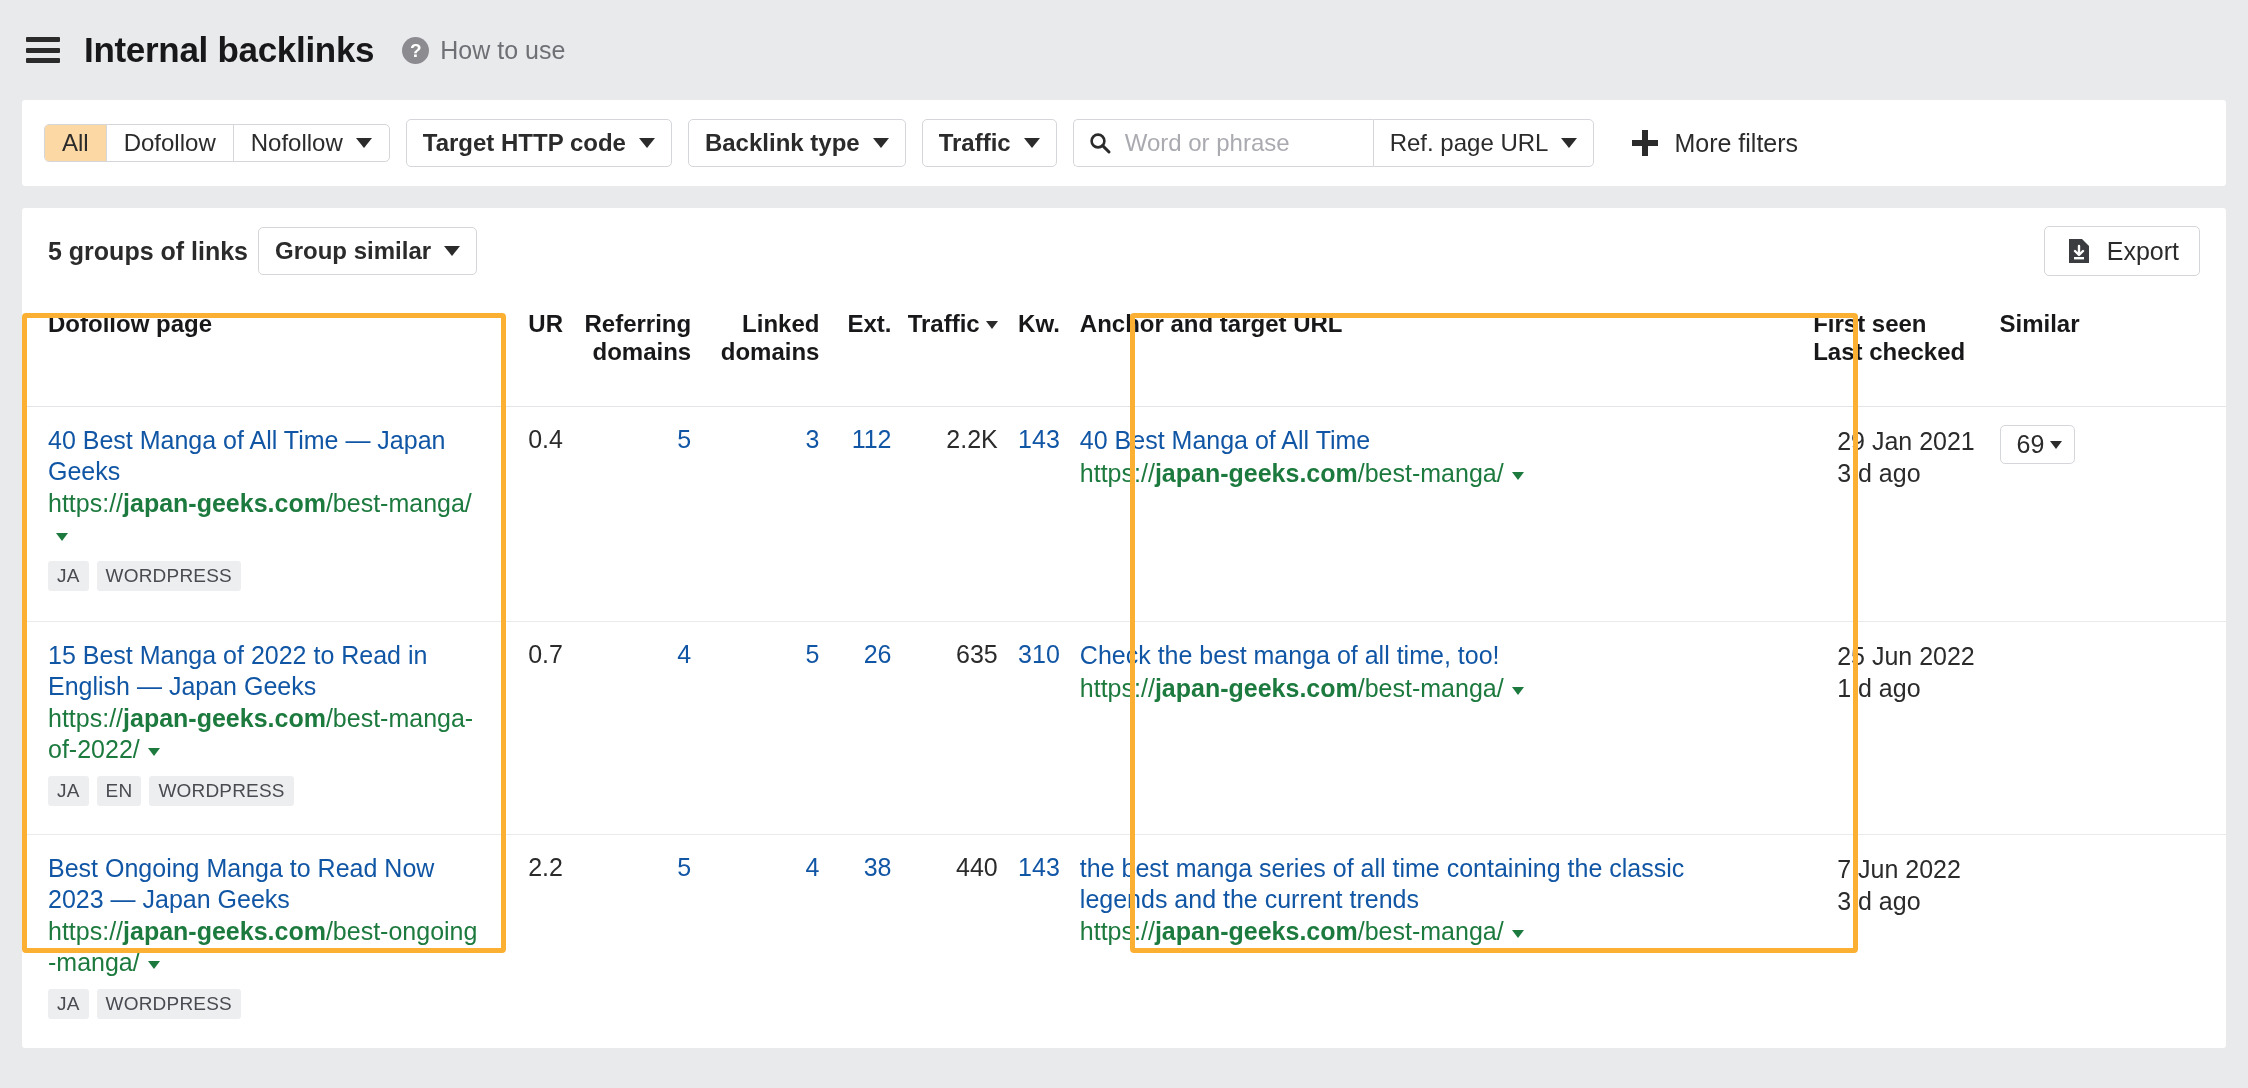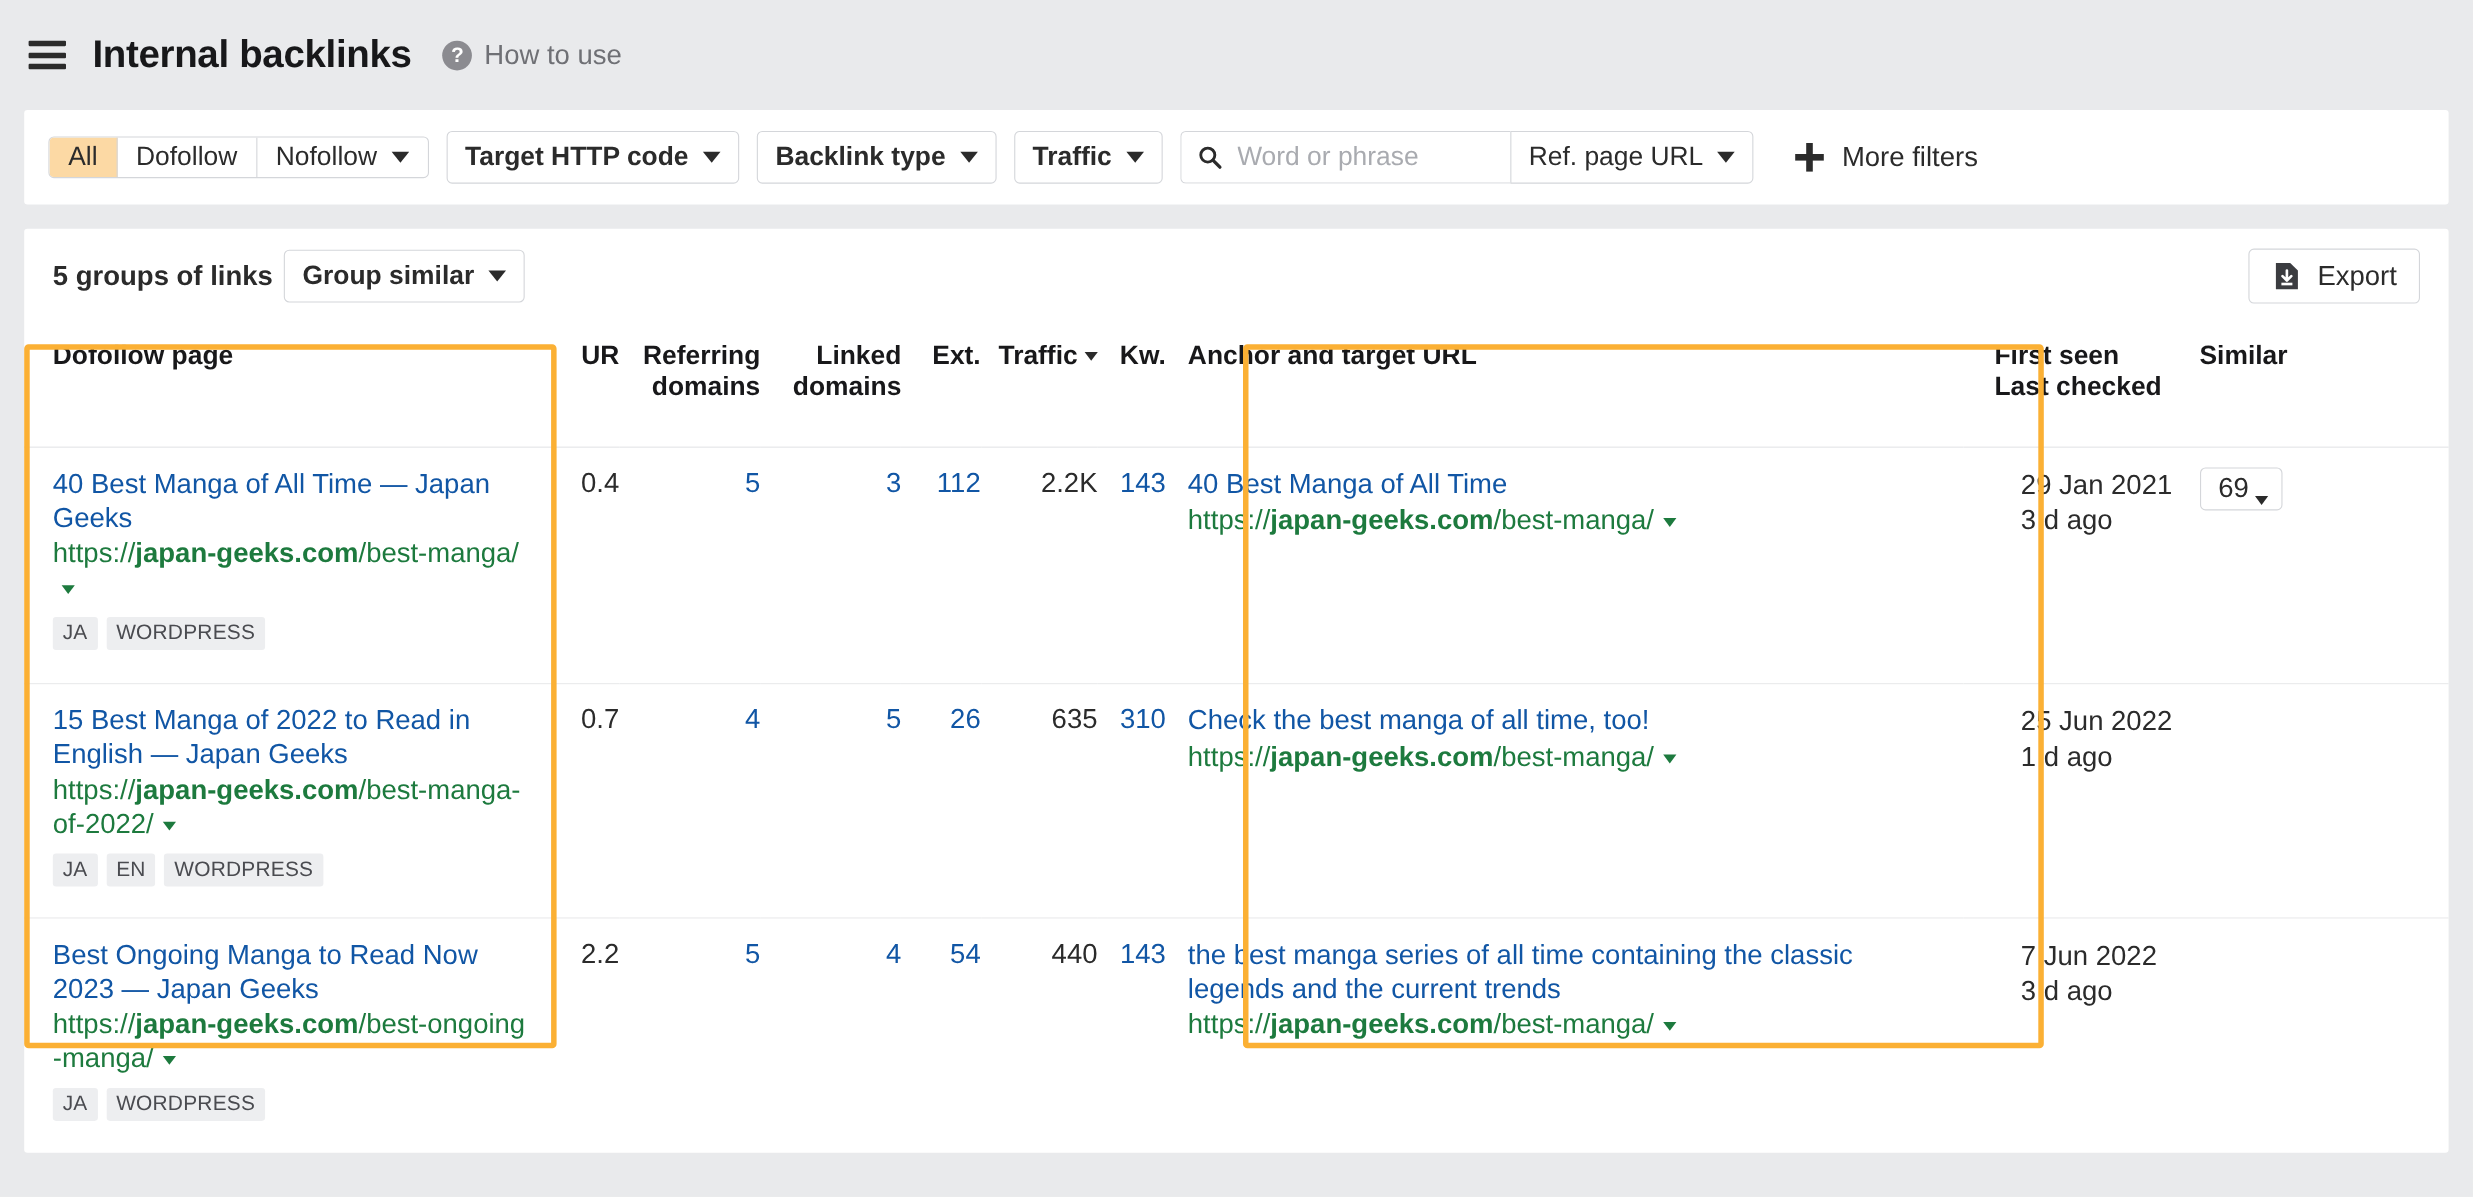--- a/index.html
+++ b/index.html
@@ -242,21 +242,21 @@
     font-size: 19px;
     padding: 4px 9px;
     border-radius: 3px;
     margin-right: 8px;
     letter-spacing: 0.2px;
   }
   .linknum { color: #1156a5; cursor: pointer; }
   .plainnum { color: #2b2b2b; }
   .dates { font-size: 25px; line-height: 1.28; color: #2b2b2b; white-space: nowrap; margin-left: 24px; }
   .similar-pill {
-    display: inline-flex; align-items: flex-end;
+    display: inline-flex; align-items: center;
     border: 1px solid #d4d6da;
     border-radius: 5px;
     padding: 4px 12px 4px 16px;
     font-size: 25px;
     cursor: pointer;
   }
 
   
   .hl {
     position: absolute;
@@ -480,21 +480,21 @@
           <div class="url-line">
             <span>https://</span><b>japan-geeks.com</b><span>/best-ongoing-manga/</span><i class="caret sm"></i>
           </div>
           <div class="badges">
             <span class="badge">JA</span><span class="badge">WORDPRESS</span>
           </div>
         </td>
         <td class="num plainnum">2.2</td>
         <td class="num linknum" style="padding-left:10px">5</td>
         <td class="num linknum" style="padding-left:10px">4</td>
-        <td class="num linknum">54</td>
+        <td class="num linknum">38</td>
         <td class="num plainnum">440</td>
         <td class="num linknum">143</td>
         <td class="cell-pad-anchor">
           <a class="title-link">the best manga series of all time containing the classic legends and the current trends</a>
           <div class="url-line">
             <span>https://</span><b>japan-geeks.com</b><span>/best-manga/</span><i class="caret sm"></i>
           </div>
         </td>
         <td class="cell-pad-r">
           <div class="dates">

